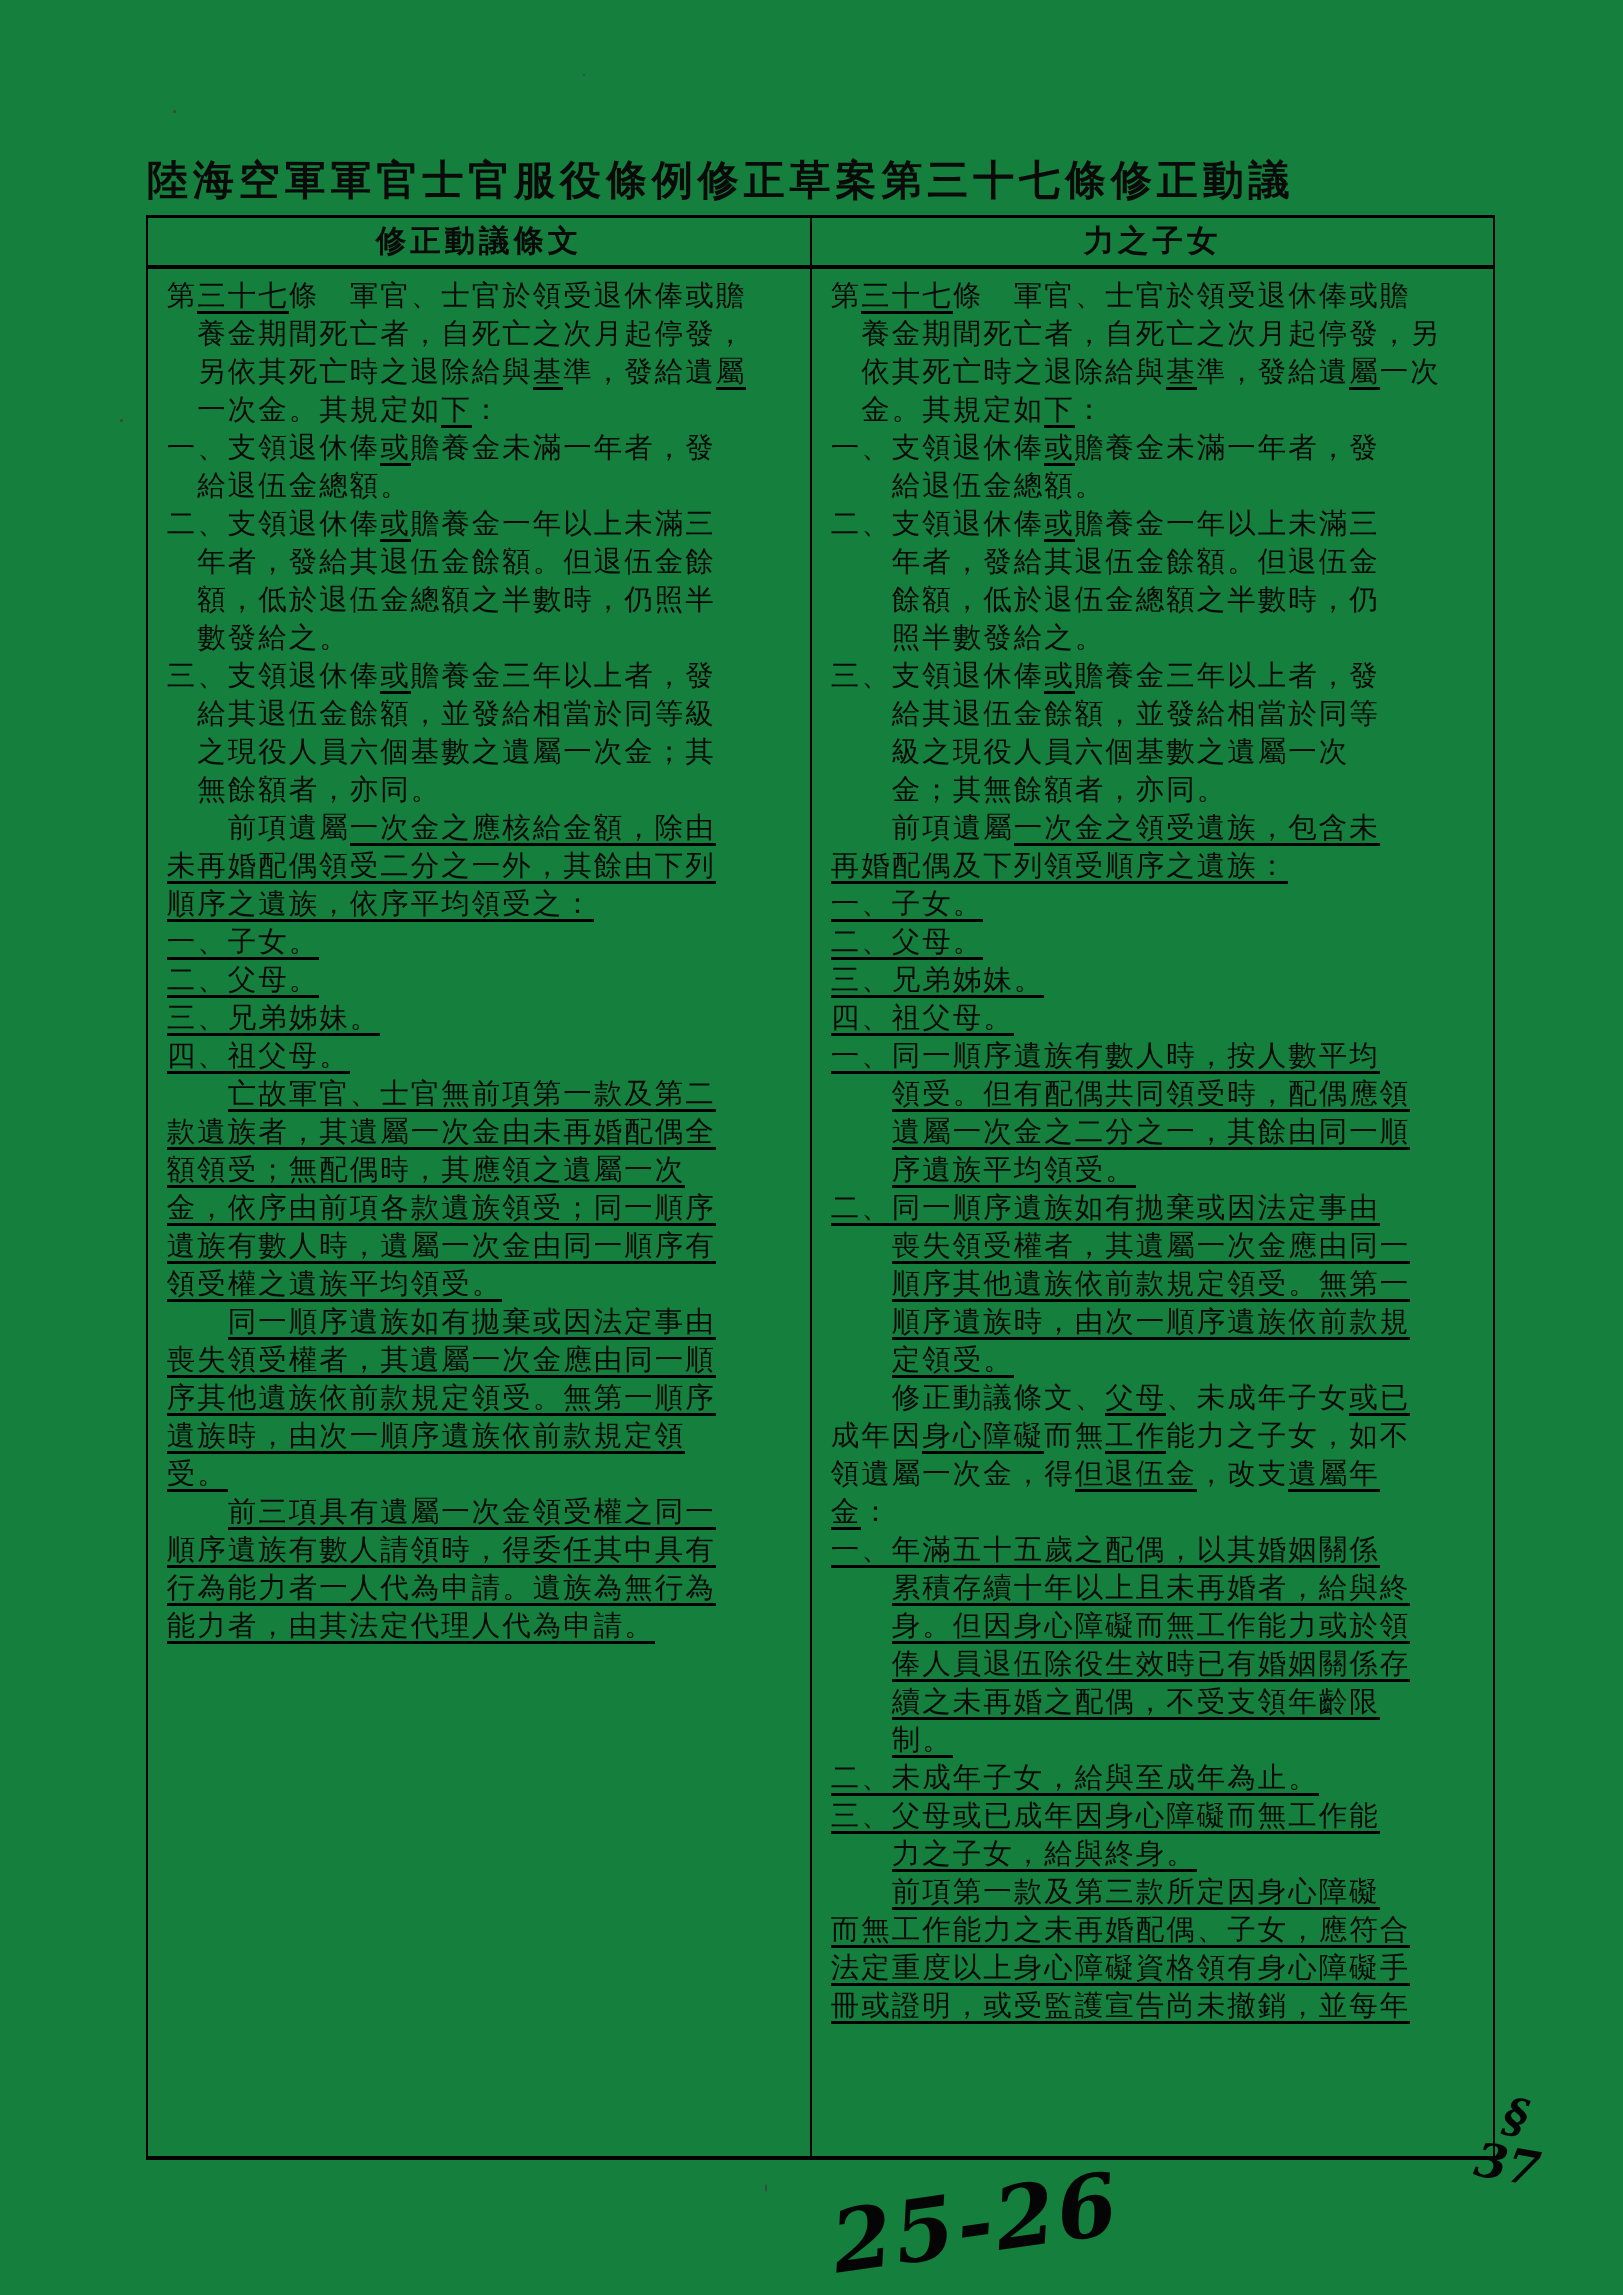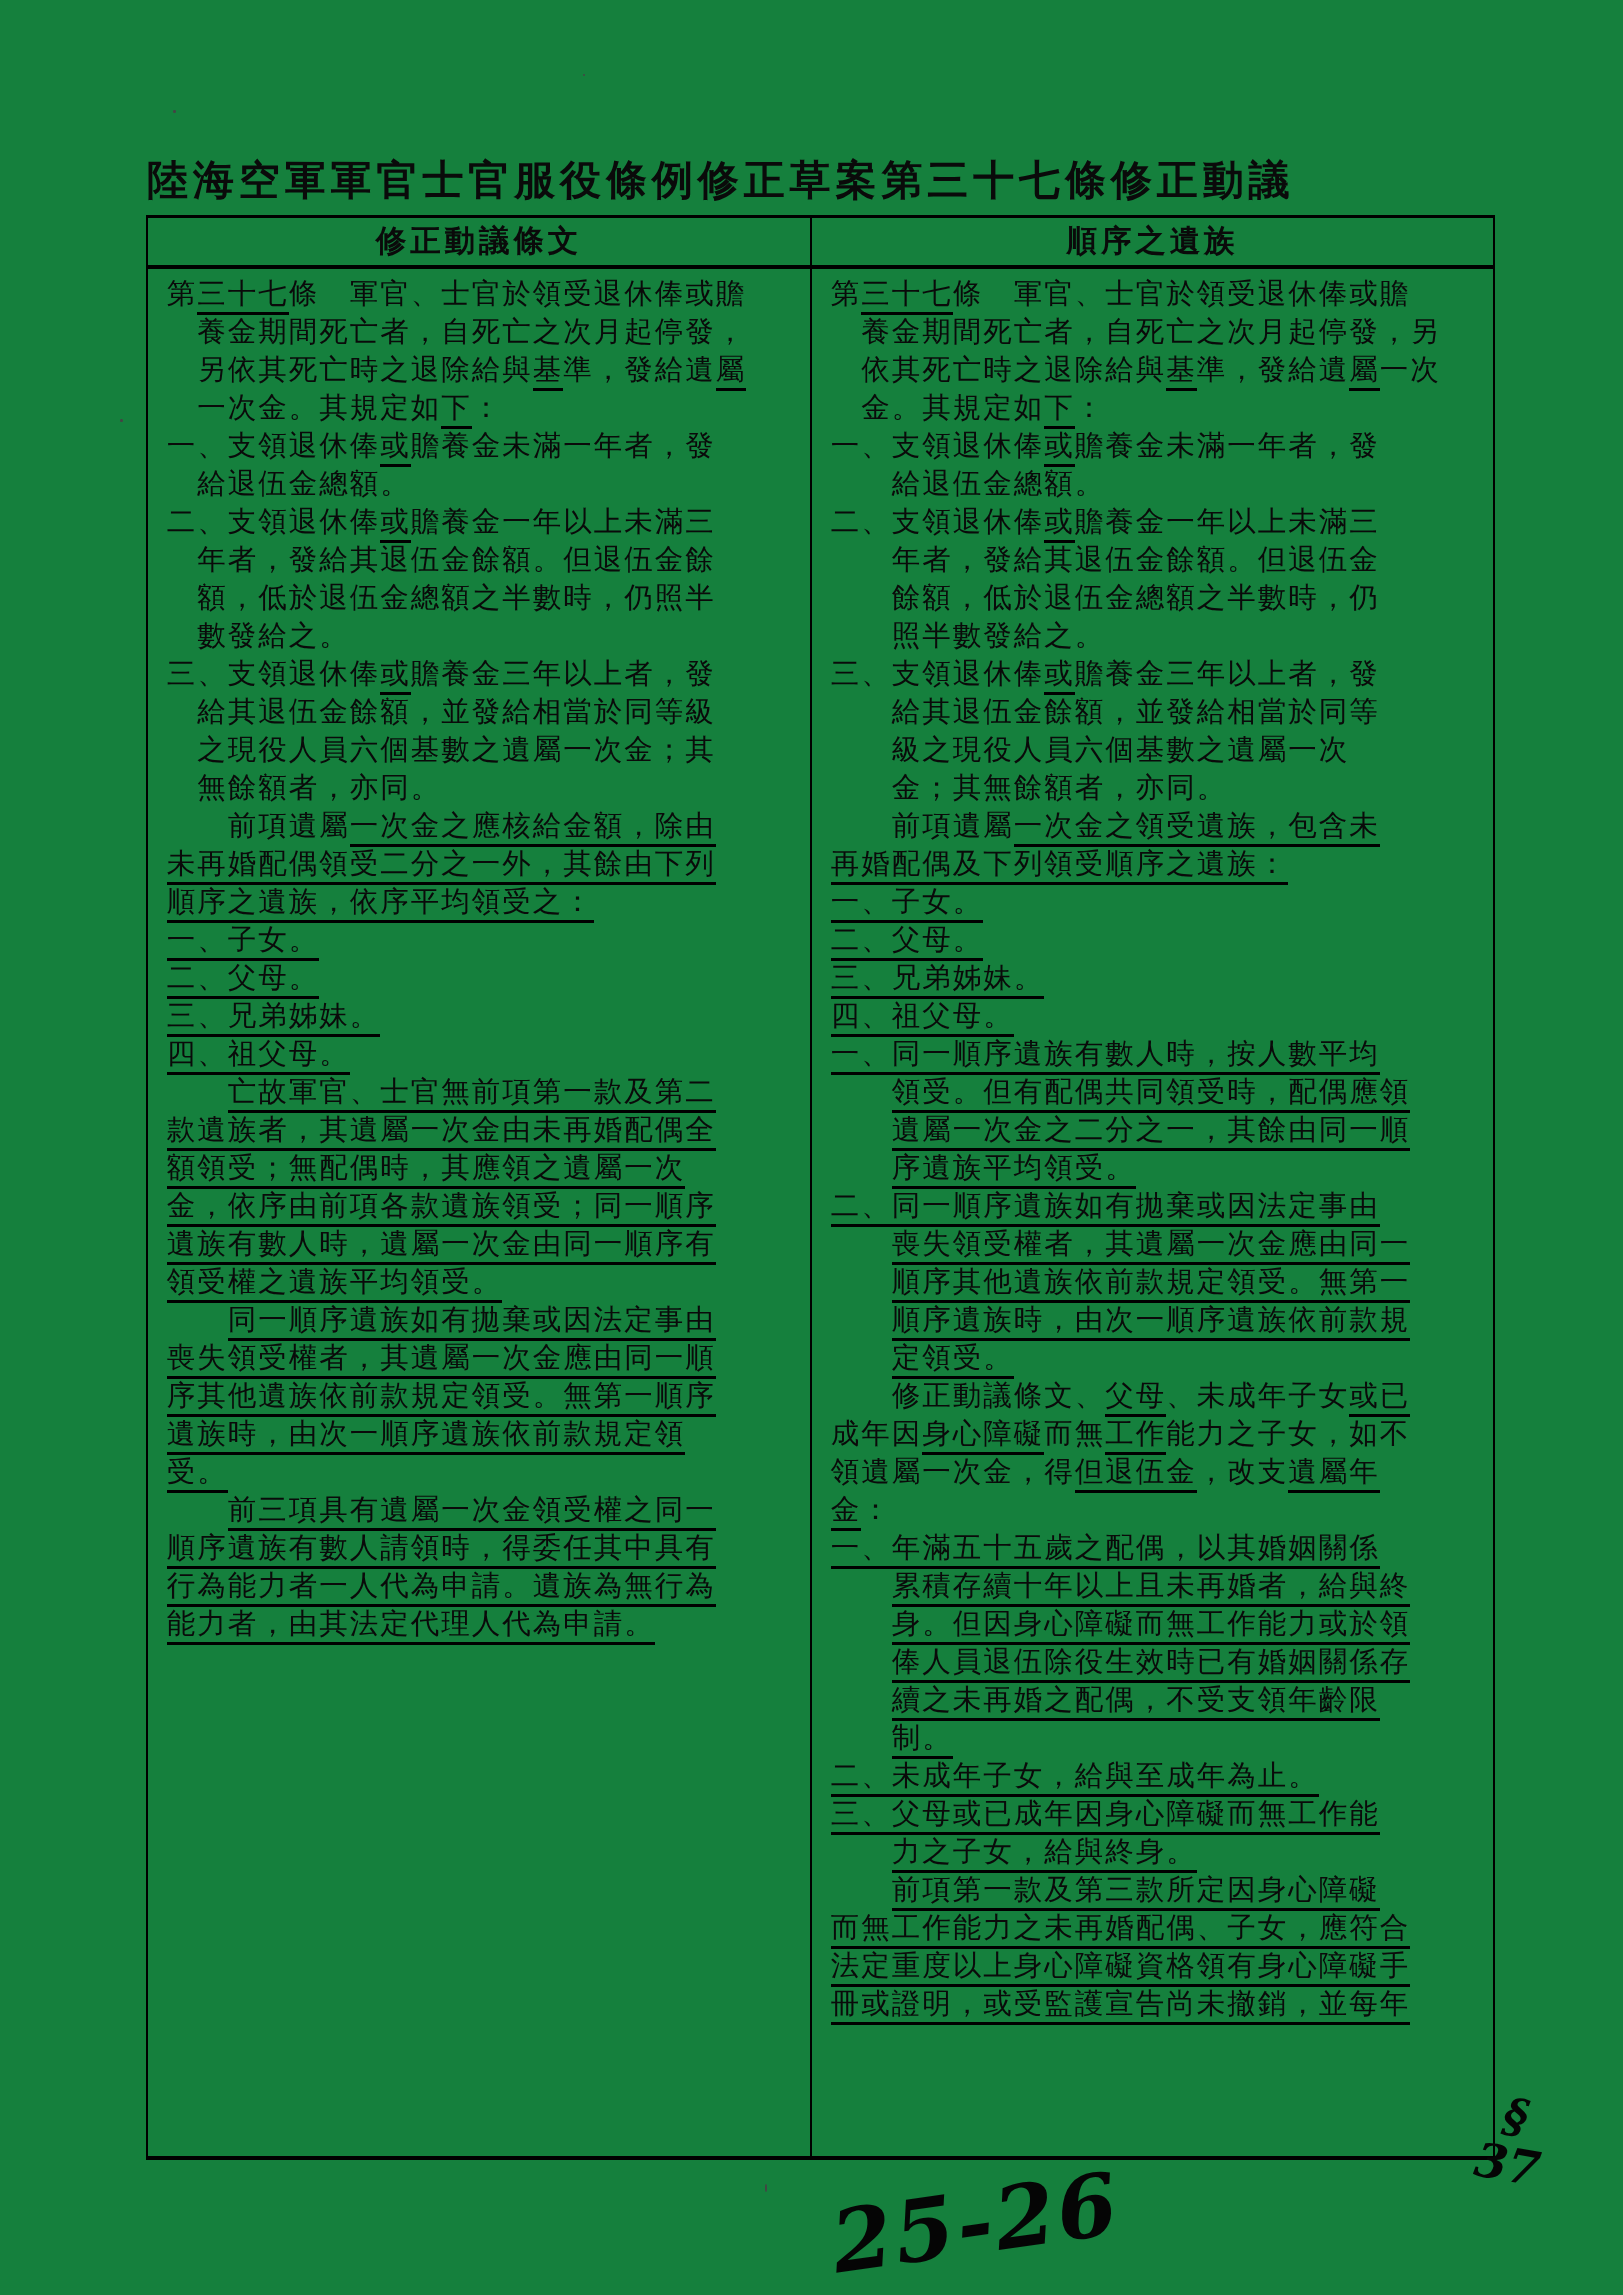--- a/index.html
+++ b/index.html
@@ -28,21 +28,21 @@
     display:flex;flex:0 0 47px;
     border-bottom:4.4px solid #000;
   }
   .tbody{display:flex;flex:1 1 auto;align-items:stretch;}
   .cell-l{width:664px;border-right:2.5px solid #000;box-sizing:border-box;}
   .cell-r{flex:1;}
   .hcell{
     display:flex;align-items:center;justify-content:center;
     font-size:30.5px;font-weight:bold;letter-spacing:3.9px;
   }
-  .bcell{padding:7.9px 11.8px 0 18.7px;font-family:Liberation Mono, monospace;}
+  .bcell{padding:7.9px 11.8px 0 18.7px;}
   .bcell p{
     margin:0;
     font-size:28.5px;
     line-height:38px;
     letter-spacing:2px;
     white-space:pre-line;
     text-align:left;
   }
   .hang1{padding-left:30.5px;text-indent:-30.5px;}
   .hang2{padding-left:61px;text-indent:-61px;}
@@ -75,21 +75,21 @@
 </head>
 <body>
 
 <div class="page">
 
   <div class="doc-title">陸海空軍軍官士官服役條例修正草案第三十七條修正動議</div>
 
   <div class="comp-table">
     <div class="thead">
       <div class="cell-l hcell">修正動議條文</div>
-      <div class="cell-r hcell">順序之遺族</div>
+      <div class="cell-r hcell">力之子女</div>
     </div>
     <div class="tbody">
 
       <div class="cell-l bcell">
         <p class="hang1"><span>第</span><span class="u">三十七</span><span>條　軍官、士官於領受退休俸或贍
 養金期間死亡者，自死亡之次月起停發，
 另依其死亡時之退除給與</span><span class="u">基</span><span>準，發給遺</span><span class="u">屬</span><span>
 一次金。其規定如</span><span class="u">下</span><span>：</span></p>
         <p class="hang1"><span>一、支領退休俸</span><span class="u">或</span><span>贍養金未滿一年者，發
 給退伍金總額。</span></p>

